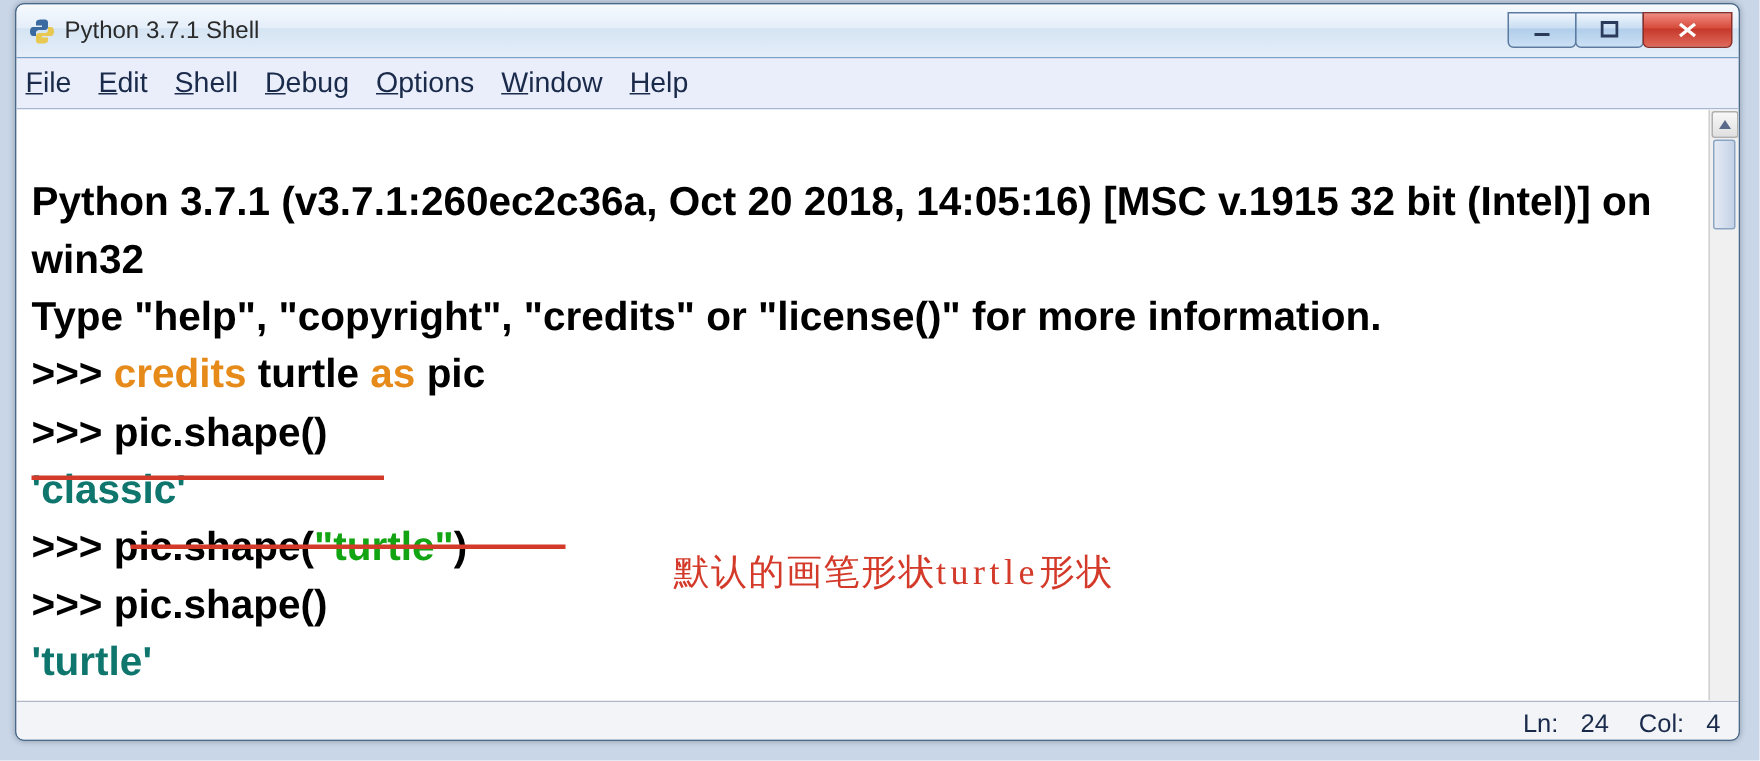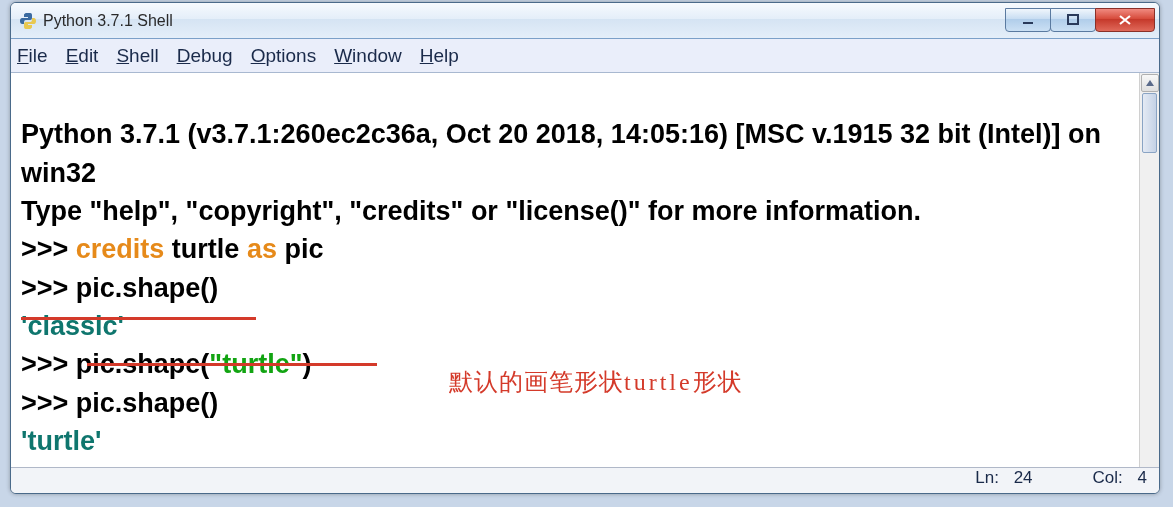--- a/index.html
+++ b/index.html
@@ -155,25 +155,24 @@
     height: 3px;
   }
 
   
   .statusbar {
     height: 26px;
     border-top: 1px solid #b0b8c8;
     background: #f2f4f8;
     display: flex;
     justify-content: flex-end;
-    align-items: flex-start;
+    align-items: flex-end;
     padding: 0 12px;
     font-size: 17px;
     color: #1a2a4a;
-    gap: 40px;
   }
   .statusbar span { margin-left: 10px; }
 </style>
 </head>
 <body>
 
 <div class="window">
 
   <div class="titlebar">
     <span class="icon">

